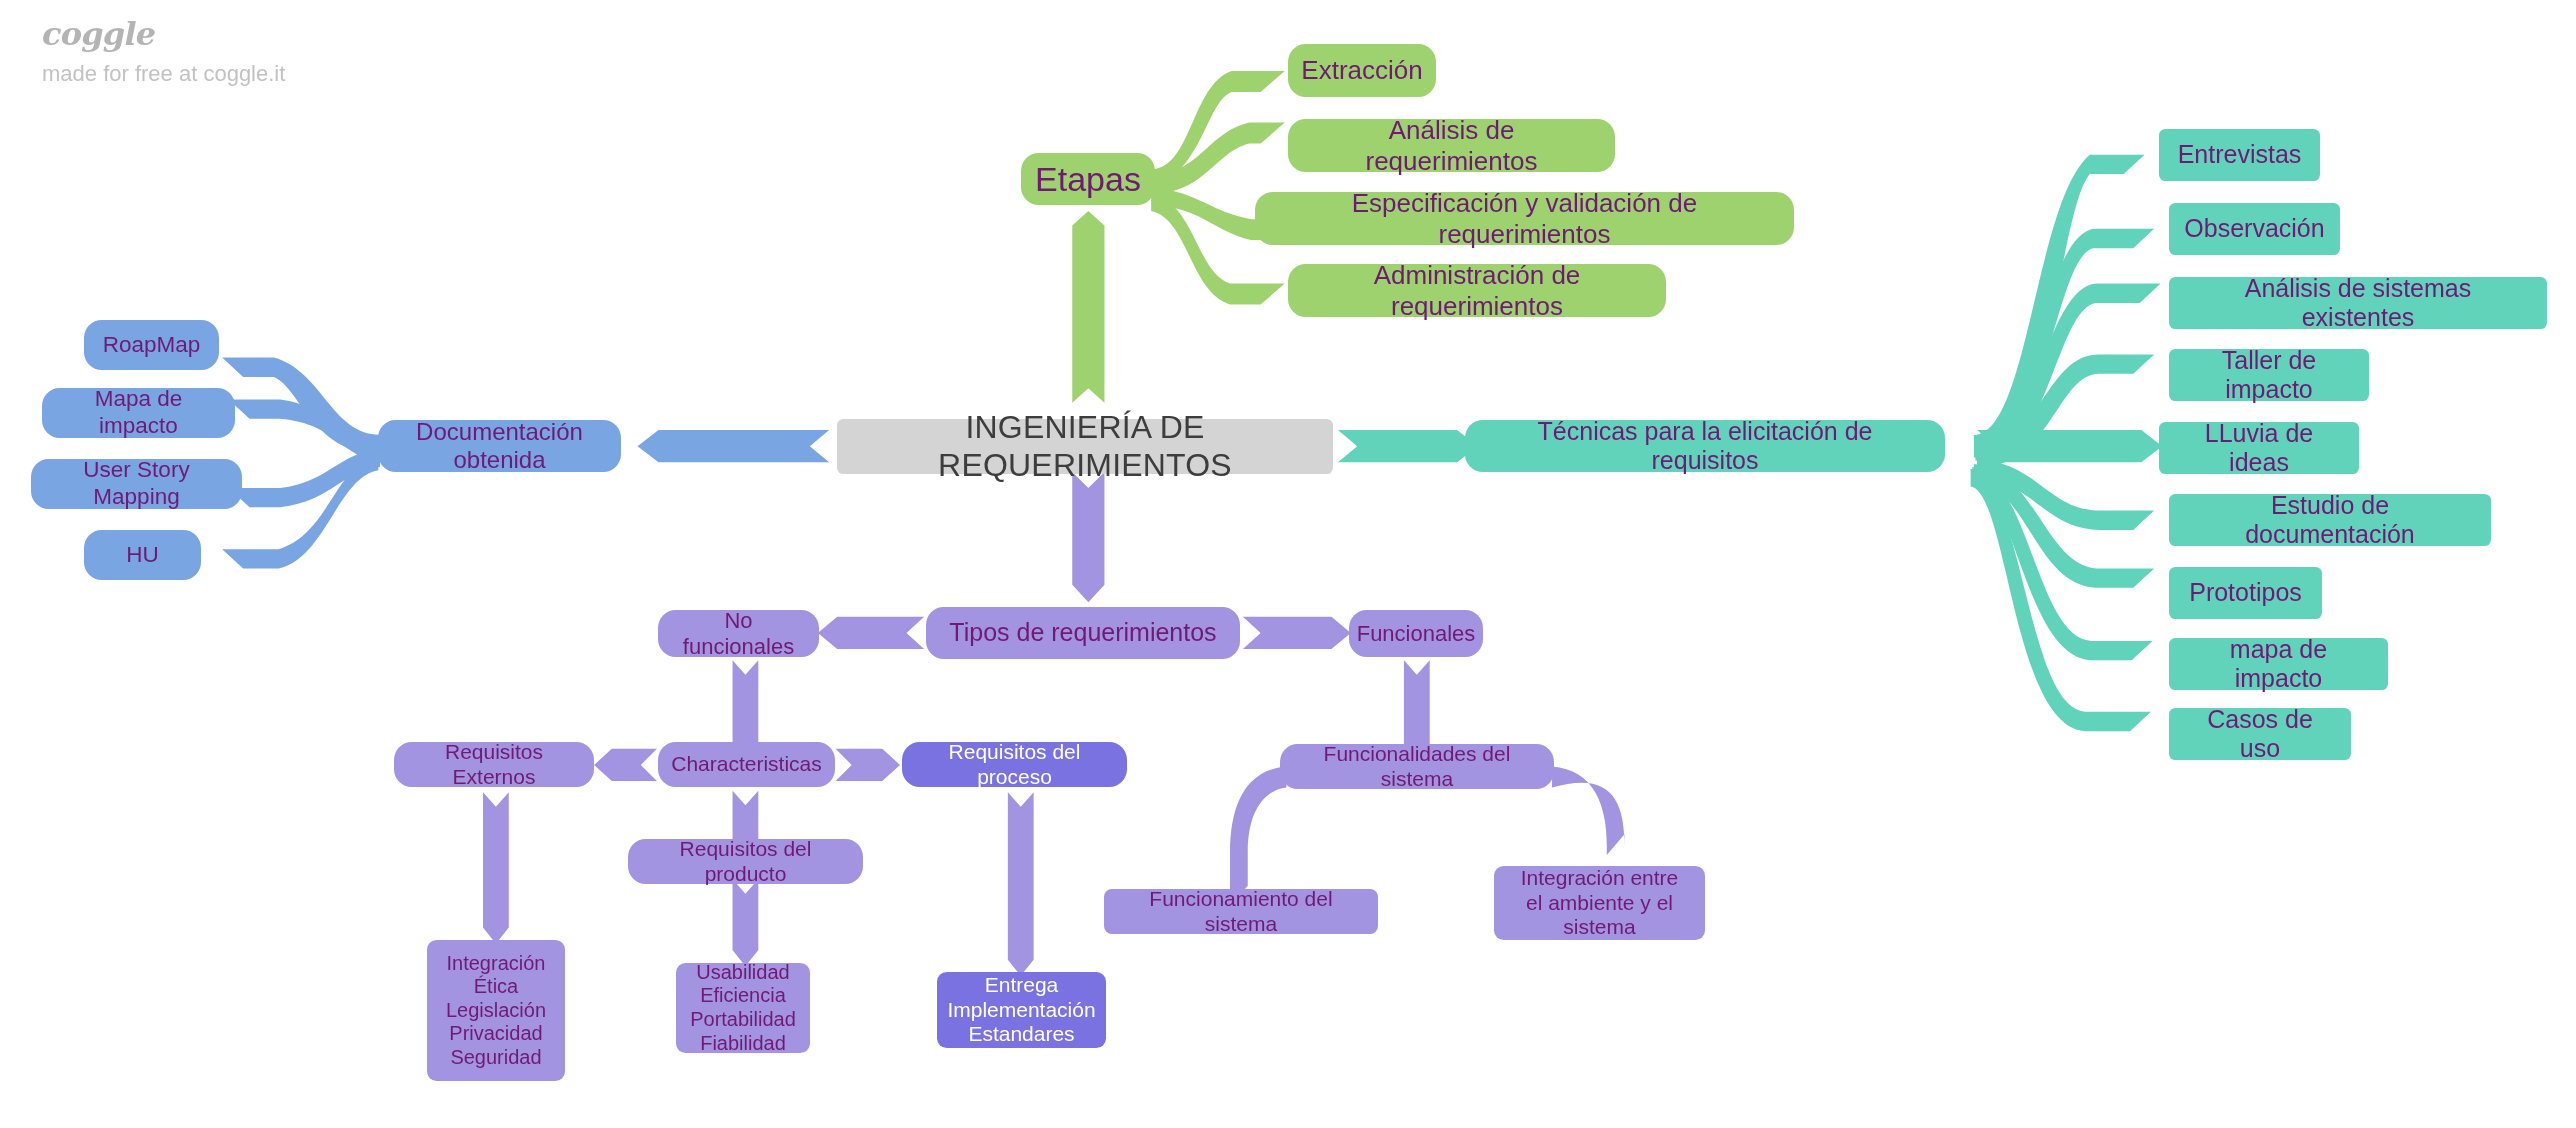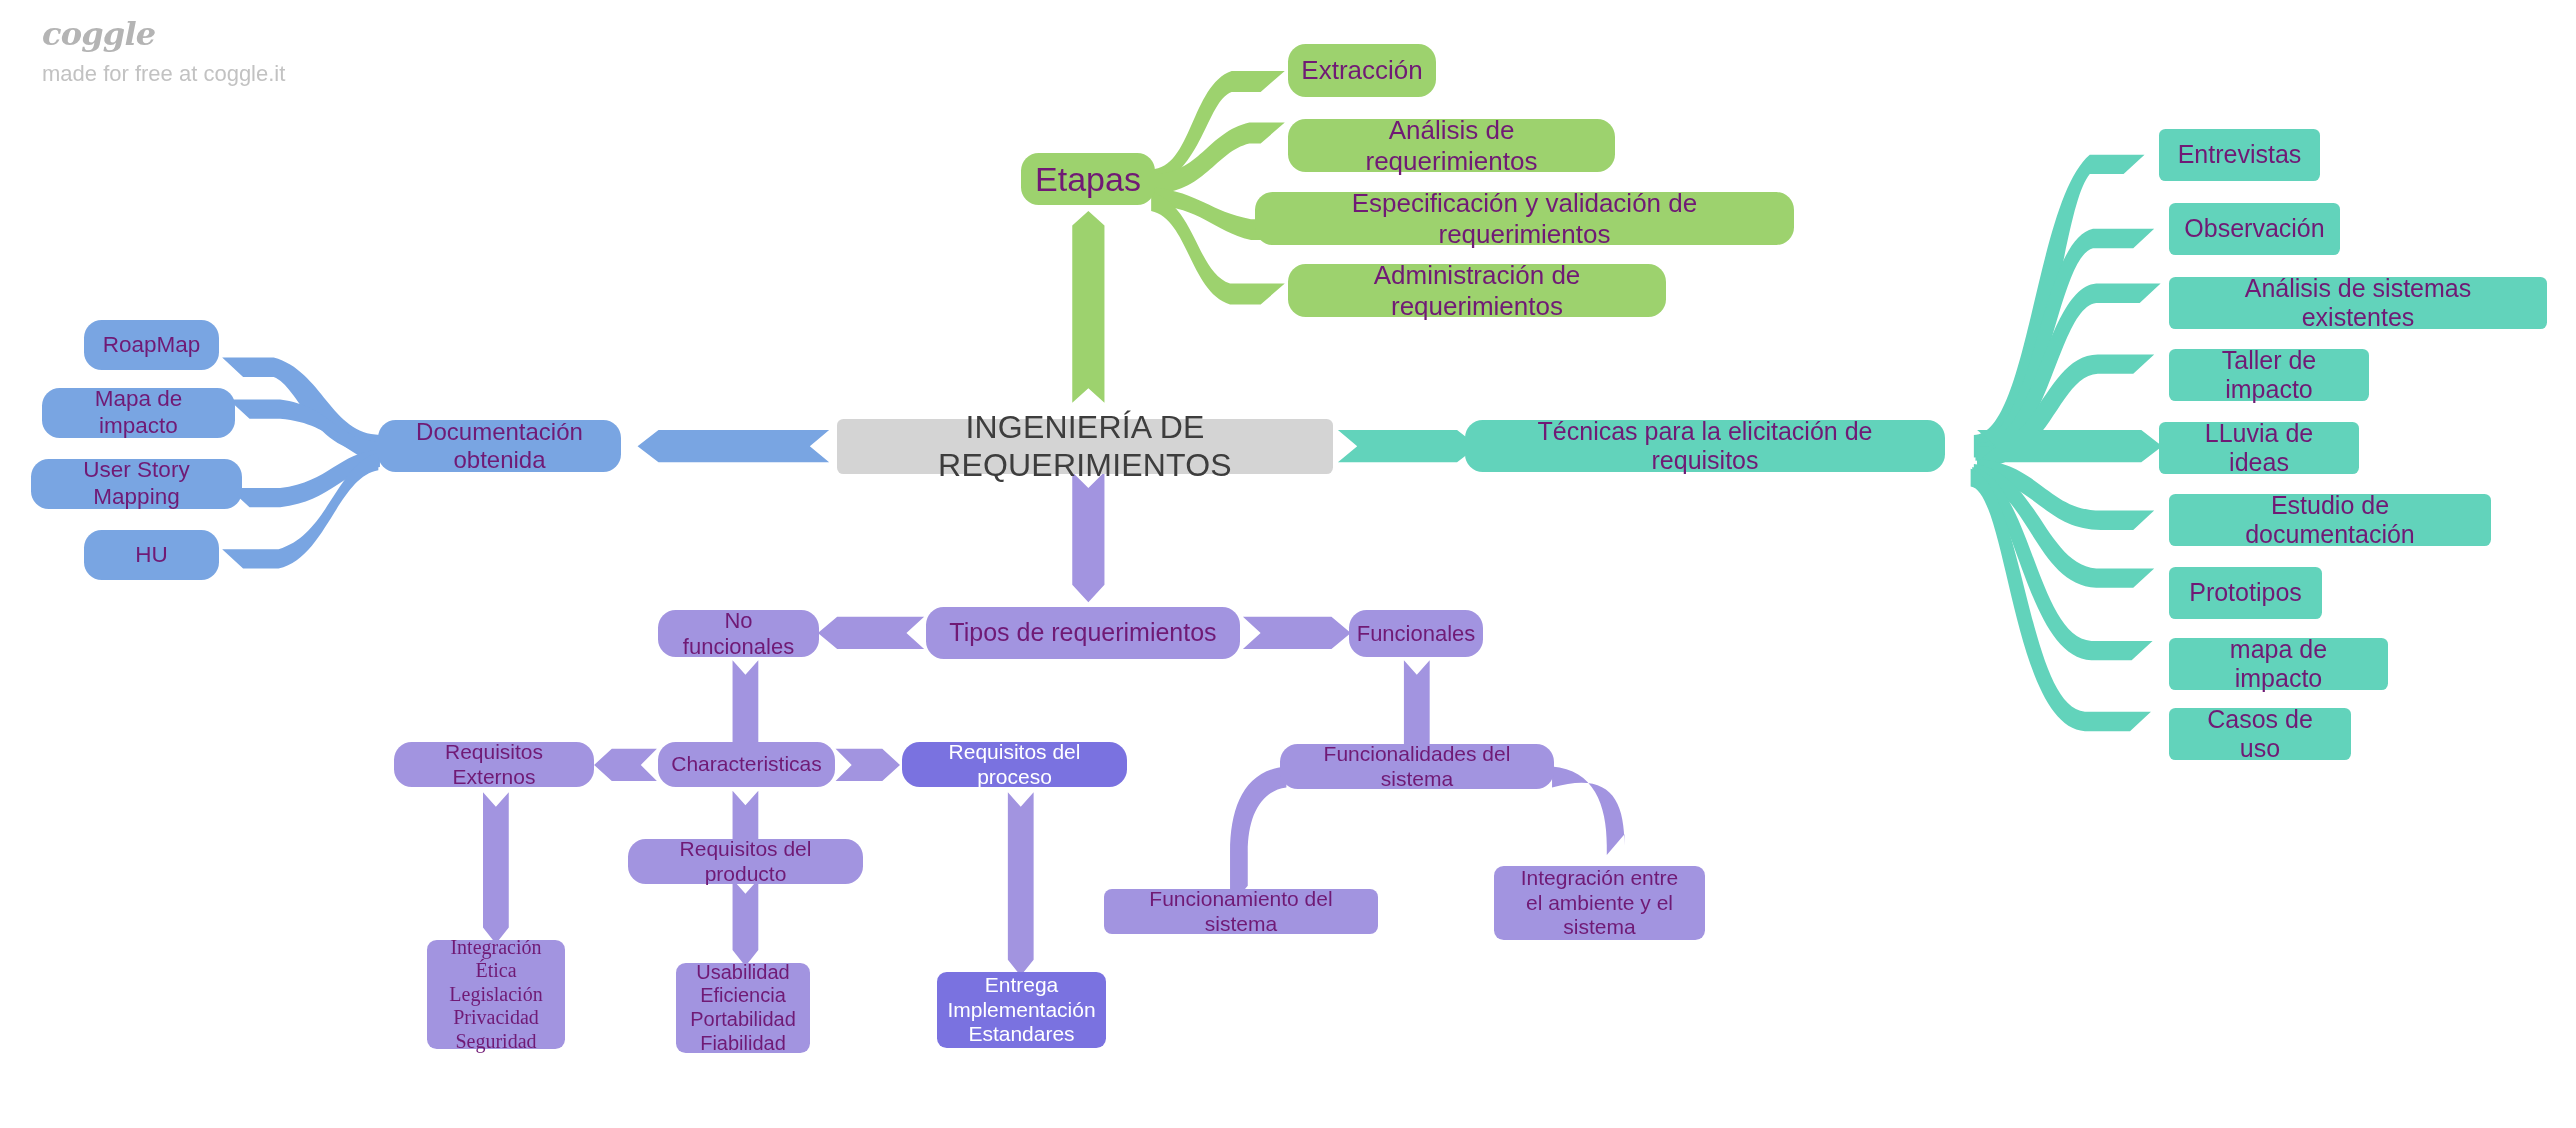--- a/index.html
+++ b/index.html
@@ -154,21 +154,21 @@
   <div class="node green" style="left:1021px;top:153px;width:134px;height:52px;font-size:34px;">Etapas</div>
   <div class="node green" style="left:1288px;top:44px;width:148px;height:53px;font-size:26px;">Extracción</div>
   <div class="node green" style="left:1288px;top:119px;width:327px;height:53px;font-size:26px;">Análisis de requerimientos</div>
   <div class="node green" style="left:1255px;top:192px;width:539px;height:53px;font-size:26px;">Especificación y validación de requerimientos</div>
   <div class="node green" style="left:1288px;top:264px;width:378px;height:53px;font-size:26px;">Administración de requerimientos</div>
 
   <div class="node blue" style="left:378px;top:420px;width:243px;height:52px;font-size:24px;">Documentación obtenida</div>
   <div class="node blue" style="left:84px;top:320px;width:135px;height:50px;font-size:22.5px;">RoapMap</div>
   <div class="node blue" style="left:42px;top:388px;width:193px;height:50px;font-size:22.5px;">Mapa de impacto</div>
   <div class="node blue" style="left:31px;top:459px;width:211px;height:50px;font-size:22.5px;">User Story Mapping</div>
-  <div class="node blue" style="left:84px;top:530px;width:135px;height:50px;font-size:22.5px;">HU</div>
+  <div class="node blue" style="left:84px;top:530px;width:117px;height:50px;font-size:22.5px;">HU</div>
 
   <div class="node teal" style="left:1465px;top:420px;width:480px;height:52px;font-size:25px;border-radius:17.7px;">Técnicas para la elicitación de requisitos</div>
   <div class="node teal" style="left:2159px;top:129px;width:161px;height:52px;font-size:25px;">Entrevistas</div>
   <div class="node teal" style="left:2169px;top:203px;width:171px;height:52px;font-size:25px;">Observación</div>
   <div class="node teal" style="left:2169px;top:277px;width:378px;height:52px;font-size:25px;">Análisis de sistemas existentes</div>
   <div class="node teal" style="left:2169px;top:349px;width:200px;height:52px;font-size:25px;">Taller de impacto</div>
   <div class="node teal" style="left:2159px;top:422px;width:200px;height:52px;font-size:25px;">LLuvia de ideas</div>
   <div class="node teal" style="left:2169px;top:494px;width:322px;height:52px;font-size:25px;">Estudio de documentación</div>
   <div class="node teal" style="left:2169px;top:567px;width:153px;height:52px;font-size:25px;">Prototipos</div>
   <div class="node teal" style="left:2169px;top:638px;width:219px;height:52px;font-size:25px;">mapa de impacto</div>
@@ -176,21 +176,21 @@
 
   <div class="node purple" style="left:926px;top:607px;width:314px;height:52px;font-size:25px;">Tipos de requerimientos</div>
   <div class="node purple" style="left:658px;top:610px;width:161px;height:47px;font-size:22px;">No funcionales</div>
   <div class="node purple" style="left:1349px;top:610px;width:134px;height:47px;font-size:22px;">Funcionales</div>
 
   <div class="node purple" style="left:658px;top:742px;width:177px;height:45px;font-size:21px;">Characteristicas</div>
   <div class="node purple" style="left:394px;top:742px;width:200px;height:45px;font-size:21px;">Requisitos Externos</div>
   <div class="node purple-deep" style="left:902px;top:742px;width:225px;height:45px;font-size:21px;">Requisitos del proceso</div>
   <div class="node purple" style="left:628px;top:839px;width:235px;height:45px;font-size:21px;">Requisitos del producto</div>
 
-  <div class="node purple-sq" style="left:427px;top:940px;width:138px;height:109px;font-size:20px;font-family:Liberation Serif, serif;">Integración
+  <div class="node purple-sq" style="left:427px;top:940px;width:138px;height:141px;font-size:20px;">Integración
 Ética
 Legislación
 Privacidad
 Seguridad</div>
   <div class="node purple-sq" style="left:676px;top:963px;width:134px;height:90px;font-size:20px;">Usabilidad
 Eficiencia
 Portabilidad
 Fiabilidad</div>
   <div class="node purple-box" style="left:937px;top:972px;width:169px;height:76px;font-size:21px;">Entrega
 Implementación

